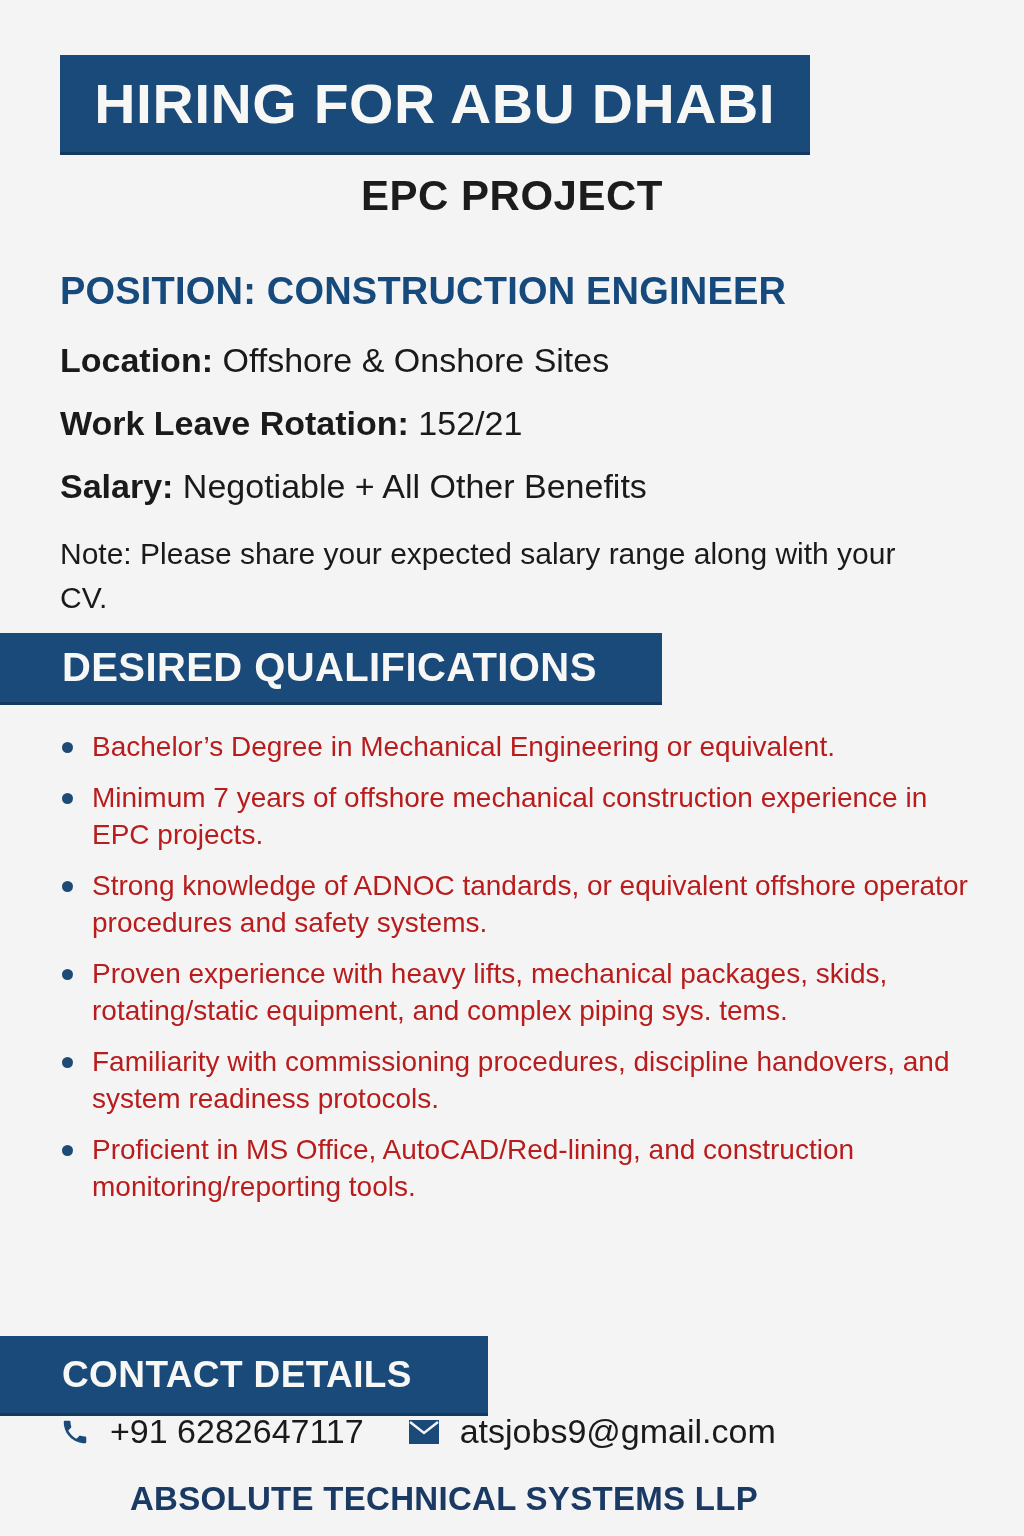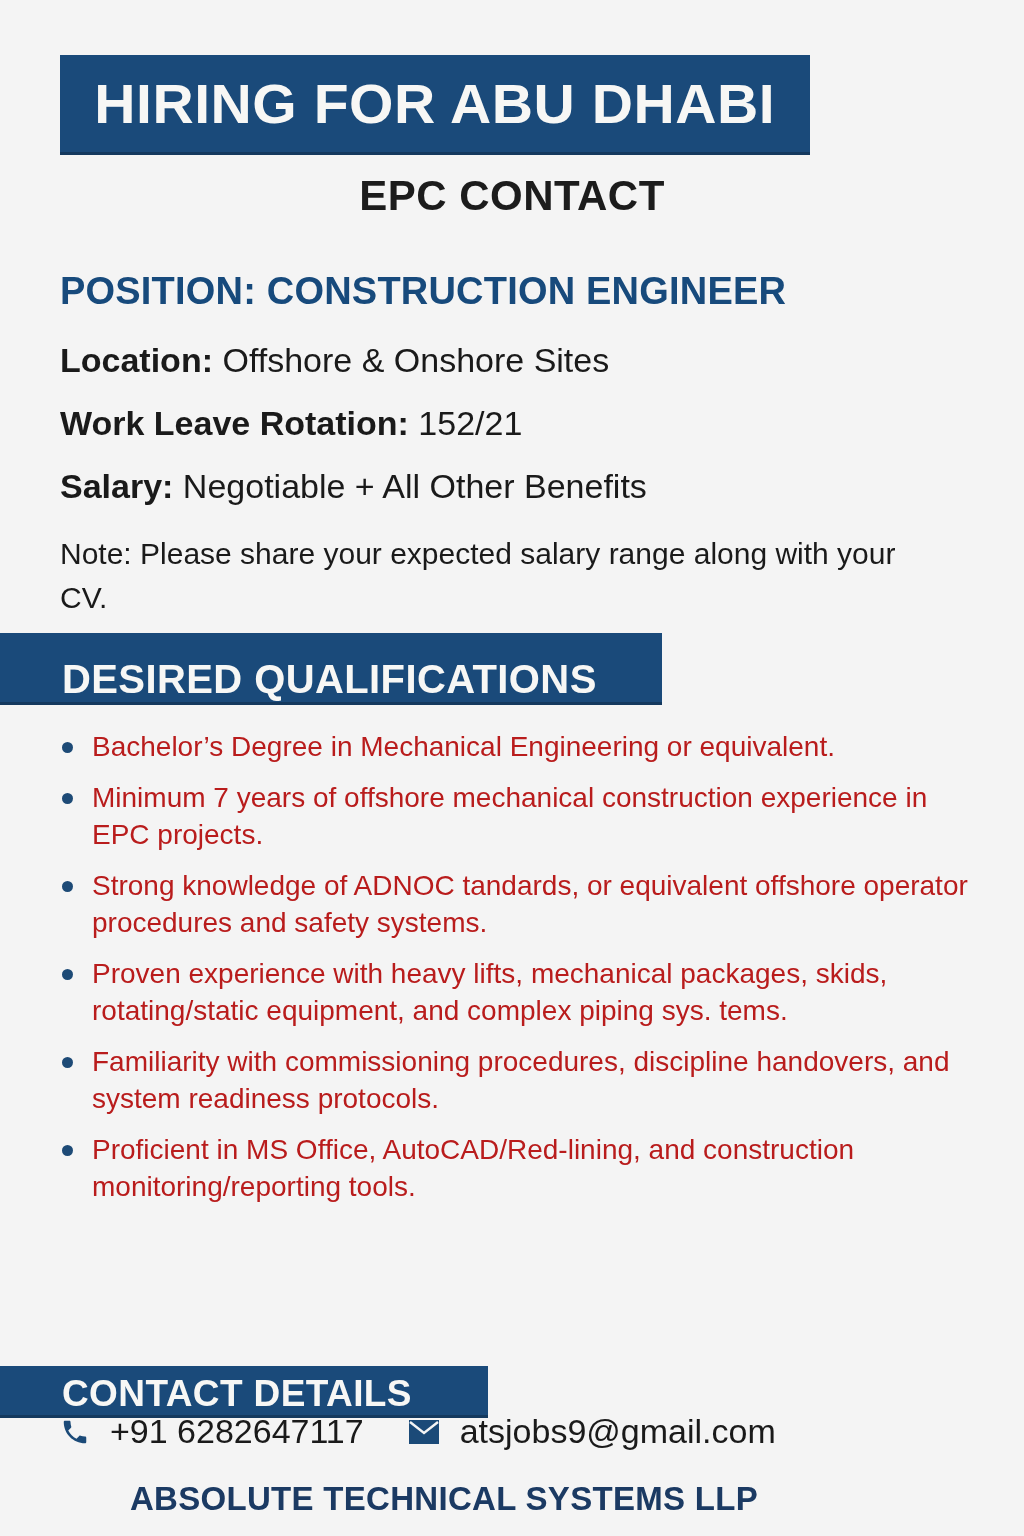--- a/index.html
+++ b/index.html
@@ -94,21 +94,21 @@
     line-height: 1.45;
     color: #1a1a1a;
   }
 
   
   .section-banner {
     position: absolute;
     background: #1a4a7a;
     border-bottom: 3px solid #14395e;
     display: flex;
-    align-items: flex-end;
+    align-items: center;
     box-sizing: border-box;
   }
   .section-banner .section-title {
     color: #f7f7f5;
     font-weight: bold;
     letter-spacing: 0.4px;
     white-space: nowrap;
   }
 
   .qual-banner {
@@ -117,23 +117,22 @@
     width: 662px;
     height: 72px;
     padding-left: 62px;
   }
   .qual-banner .section-title { font-size: 40px; }
 
   .contact-banner {
     left: 0;
     top: 1336px;
     width: 488px;
-    height: 52px;
+    height: 80px;
     padding-left: 62px;
-    margin-top: 30px;
   }
   .contact-banner .section-title { font-size: 37px; }
 
   
   .qual-list {
     position: absolute;
     left: 58px;
     top: 728px;
     width: 930px;
     margin: 0;
@@ -192,21 +191,21 @@
 </style>
 </head>
 <body>
 
 <div class="poster">
 
   <div class="header-banner">
     <div class="header-title">HIRING FOR ABU DHABI</div>
   </div>
 
-  <div class="subtitle">EPC CONTACT</div>
+  <div class="subtitle">EPC PROJECT</div>
 
   <div class="position-line">POSITION: CONSTRUCTION ENGINEER</div>
 
   <div class="detail-line detail-1">
     <span class="lbl">Location:</span><span class="val"> Offshore &amp; Onshore Sites</span>
   </div>
 
   <div class="detail-line detail-2">
     <span class="lbl">Work Leave Rotation:</span><span class="val"> 152/21</span>
   </div>

